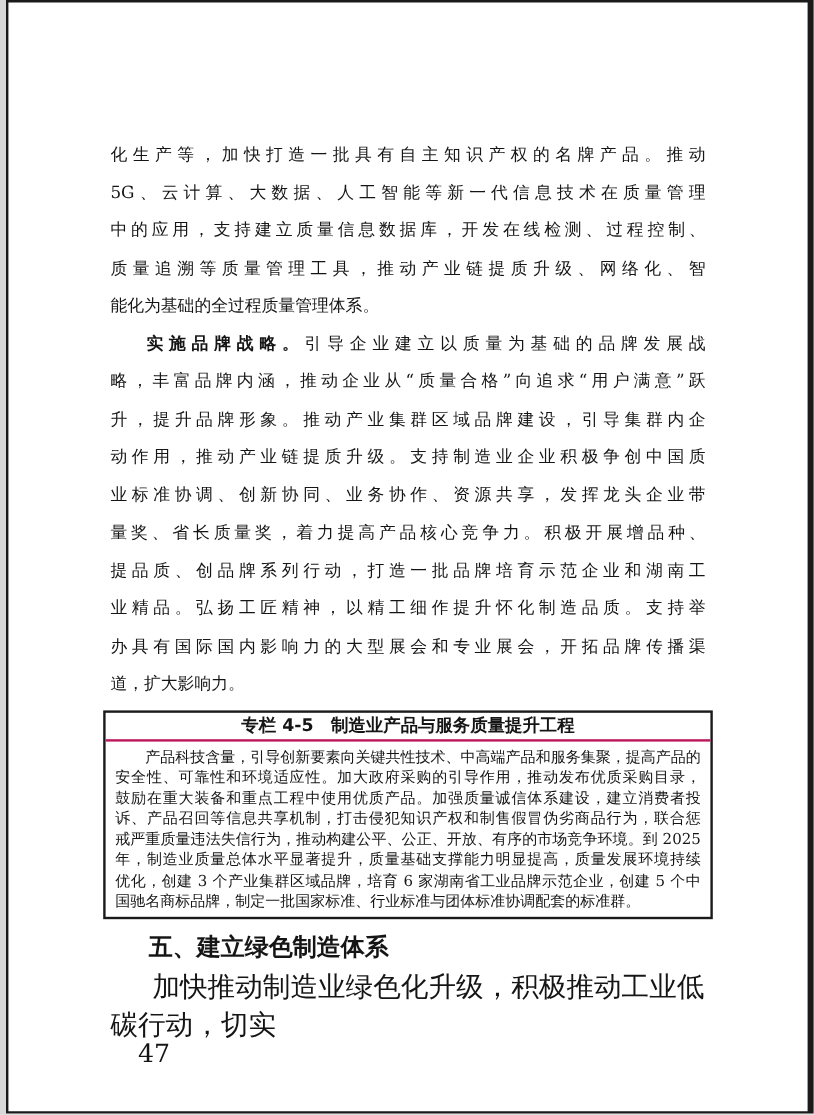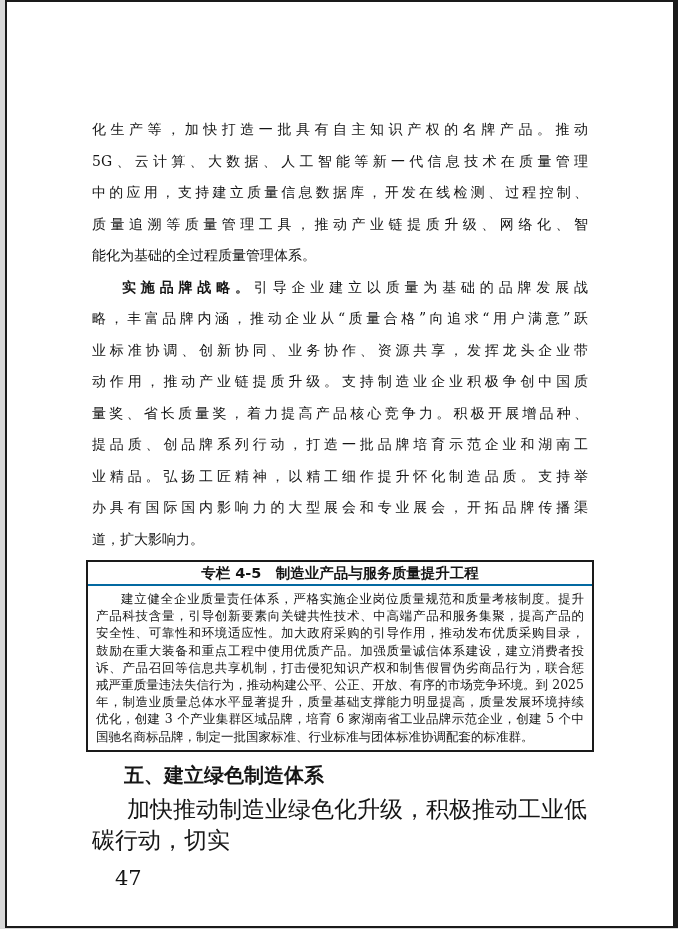--- a/index.html
+++ b/index.html
@@ -48,21 +48,21 @@
     border:2px solid #1a1a1a;
     background:#fff;
   }
   .callout-title{
     font-family:"DejaVu Sans", sans-serif;
     font-weight:bold;
     font-size:14.5px;
     line-height:19px;
     text-align:center;
     padding:2px 0 1px 0;
-    border-bottom:2px solid #0369a1;
+    border-bottom:2px solid #be185d;
   }
   .callout-body{
     padding:4px 8px 5px 8px;
   }
   .callout-body .line{
     font-size:12.5px;
     line-height:17.2px;
     height:17.2px;
     overflow:hidden;
     text-align:justify;
@@ -106,33 +106,33 @@
         <div class="line last-line">能化为基础的全过程质量管理体系。</div>
       </div>
 
     <div class="para">
       <div class="line indent-first">
         <span class="lead">实施品牌战略。</span><span>引导企业建立以质量为基础的品牌发展战</span>
       </div>
     </div>
     <div class="para">
         <div class="line">略，丰富品牌内涵，推动企业从“质量合格”向追求“用户满意”跃</div>
+        <div class="line">升，提升品牌形象。推动产业集群区域品牌建设，引导集群内企</div>
+        <div class="line">动作用，推动产业链提质升级。支持制造业企业积极争创中国质</div>
         <div class="line">业标准协调、创新协同、业务协作、资源共享，发挥龙头企业带</div>
-        <div class="line">动作用，推动产业链提质升级。支持制造业企业积极争创中国质</div>
         <div class="line">量奖、省长质量奖，着力提高产品核心竞争力。积极开展增品种、</div>
         <div class="line">提品质、创品牌系列行动，打造一批品牌培育示范企业和湖南工</div>
         <div class="line">业精品。弘扬工匠精神，以精工细作提升怀化制造品质。支持举</div>
         <div class="line">办具有国际国内影响力的大型展会和专业展会，开拓品牌传播渠</div>
         <div class="line last-line">道，扩大影响力。</div>
       </div>
 
     <div class="callout">
       <div class="callout-title">专栏 4-5　制造业产品与服务质量提升工程</div>
       <div class="callout-body">
-          <div class="line">建立健全企业质量责任体系，严格实施企业岗位质量规范和质量考核制度。提升</div>
           <div class="line">产品科技含量，引导创新要素向关键共性技术、中高端产品和服务集聚，提高产品的</div>
           <div class="line">安全性、可靠性和环境适应性。加大政府采购的引导作用，推动发布优质采购目录，</div>
           <div class="line">鼓励在重大装备和重点工程中使用优质产品。加强质量诚信体系建设，建立消费者投</div>
           <div class="line">诉、产品召回等信息共享机制，打击侵犯知识产权和制售假冒伪劣商品行为，联合惩</div>
           <div class="line">戒严重质量违法失信行为，推动构建公平、公正、开放、有序的市场竞争环境。到 2025</div>
           <div class="line">年，制造业质量总体水平显著提升，质量基础支撑能力明显提高，质量发展环境持续</div>
           <div class="line">优化，创建 3 个产业集群区域品牌，培育 6 家湖南省工业品牌示范企业，创建 5 个中</div>
           <div class="line last-line">国驰名商标品牌，制定一批国家标准、行业标准与团体标准协调配套的标准群。</div>
         </div>
     </div>

